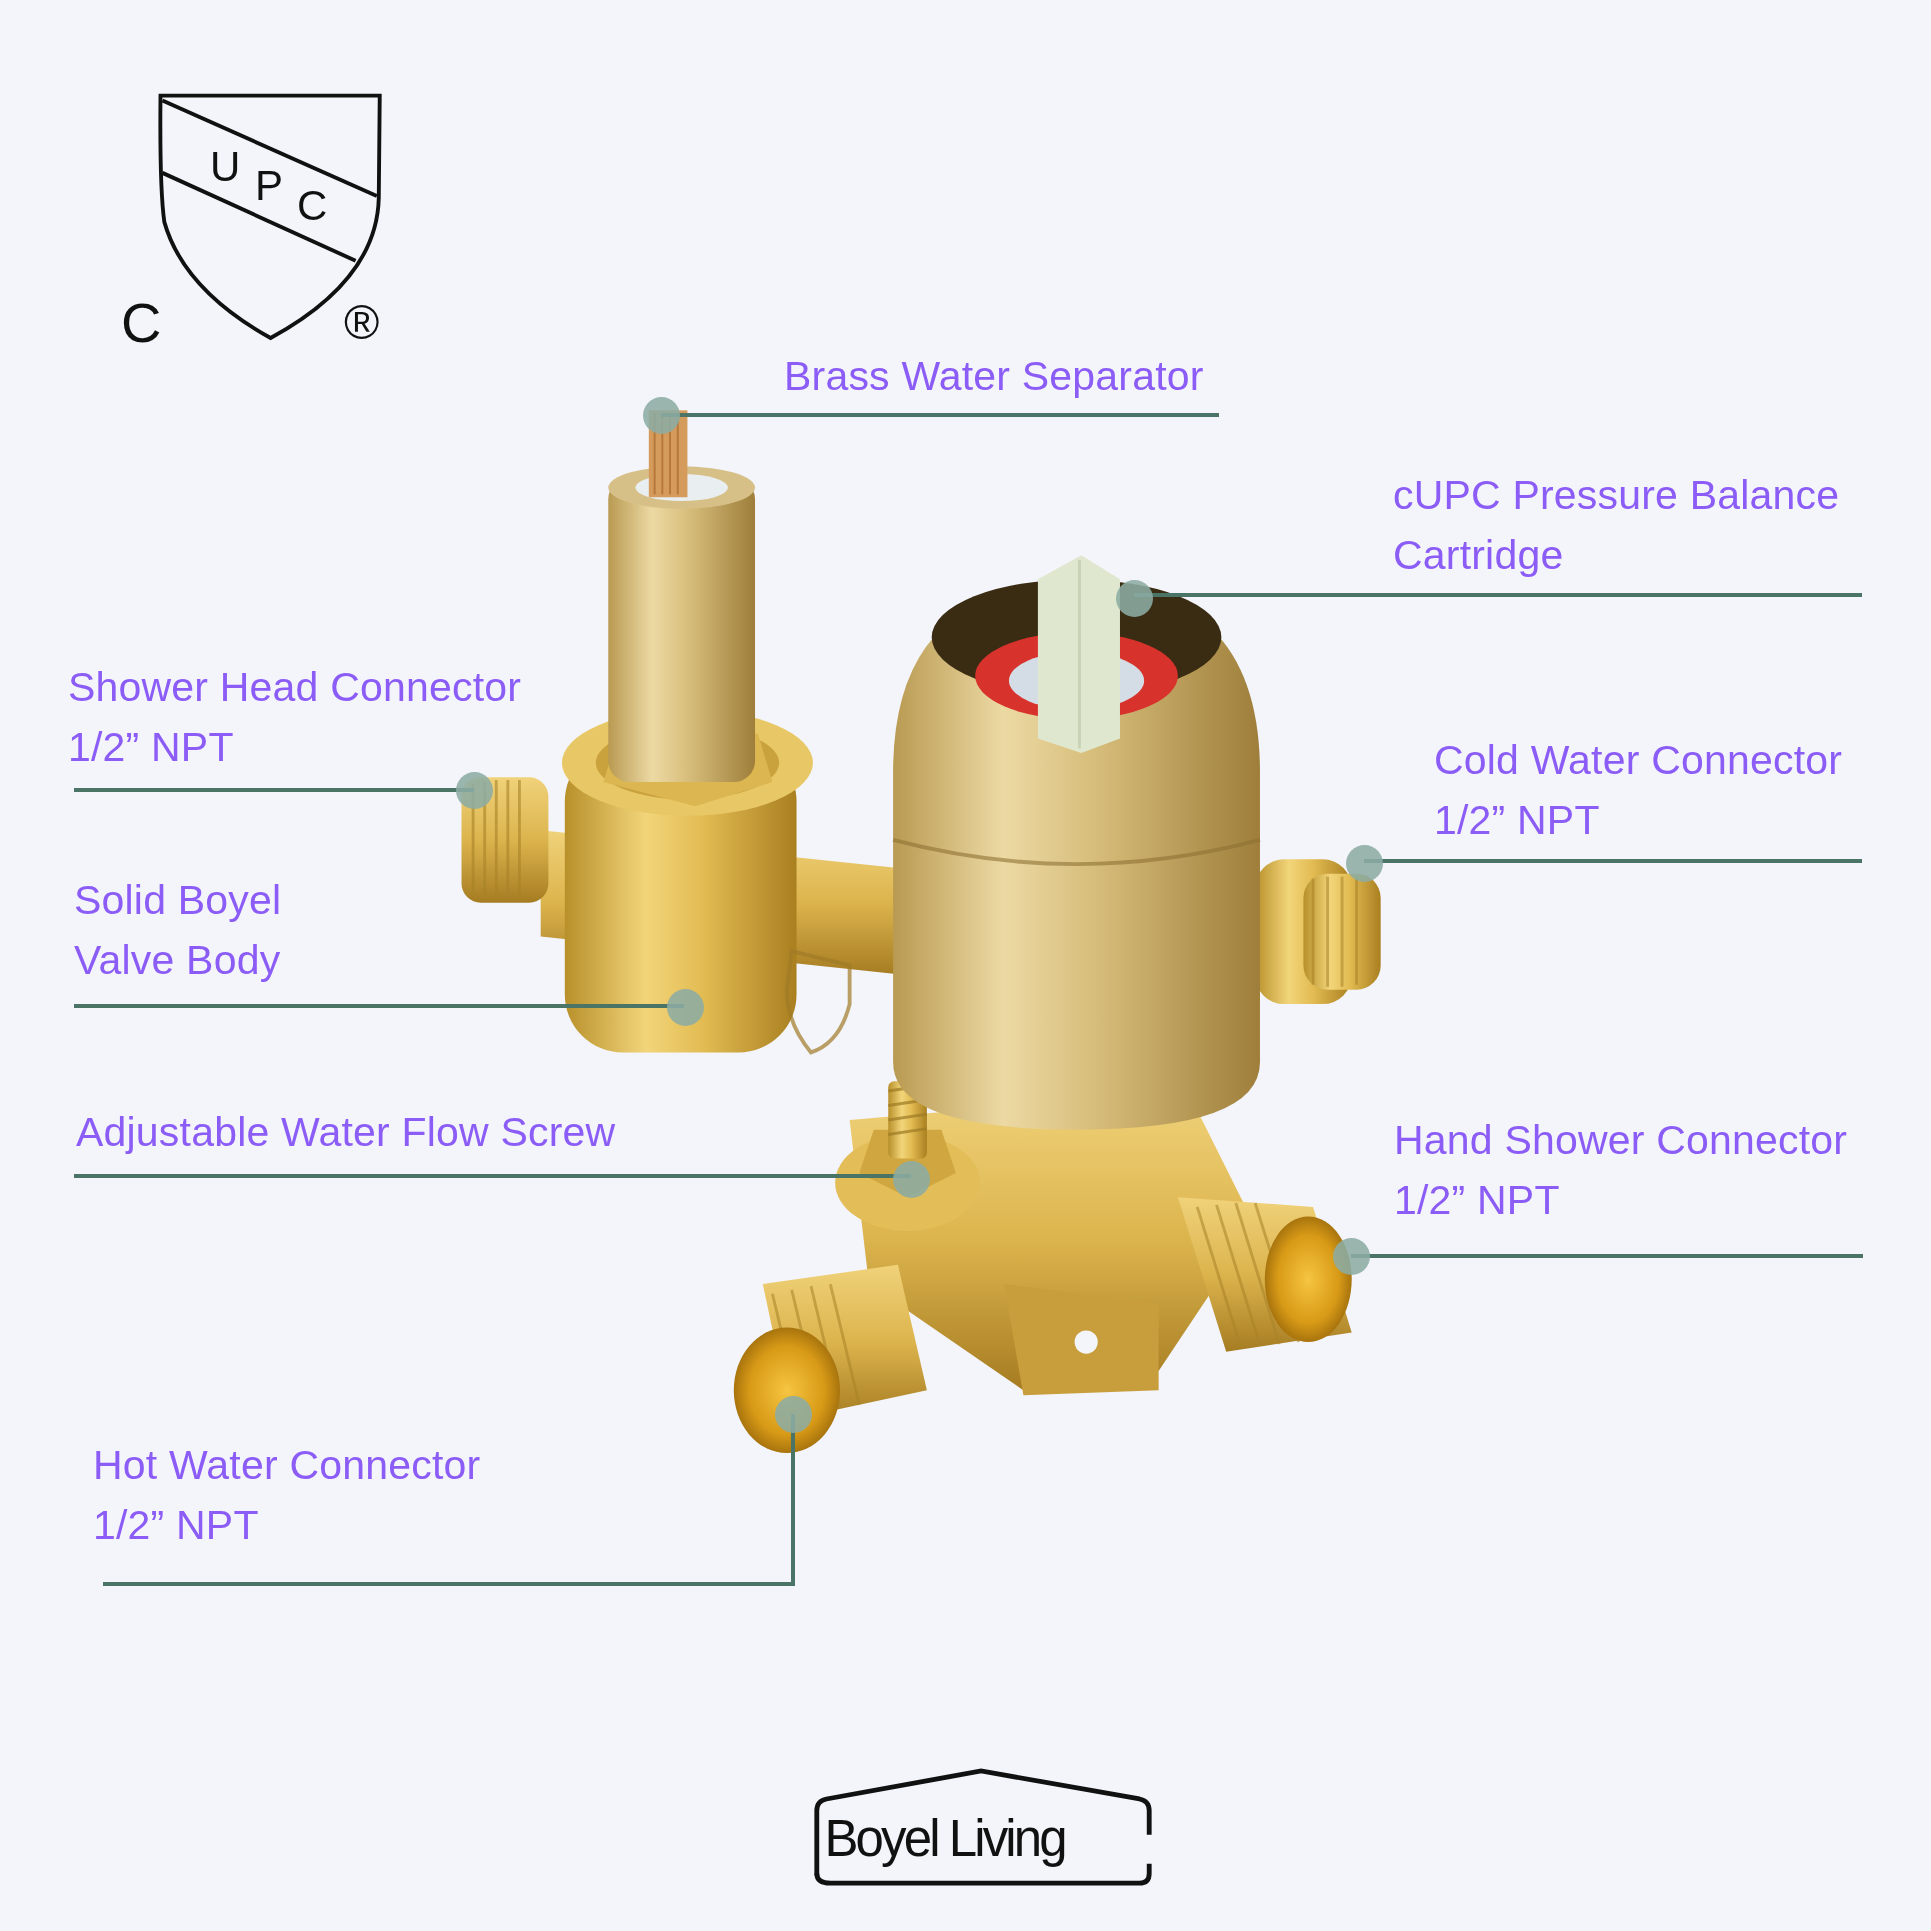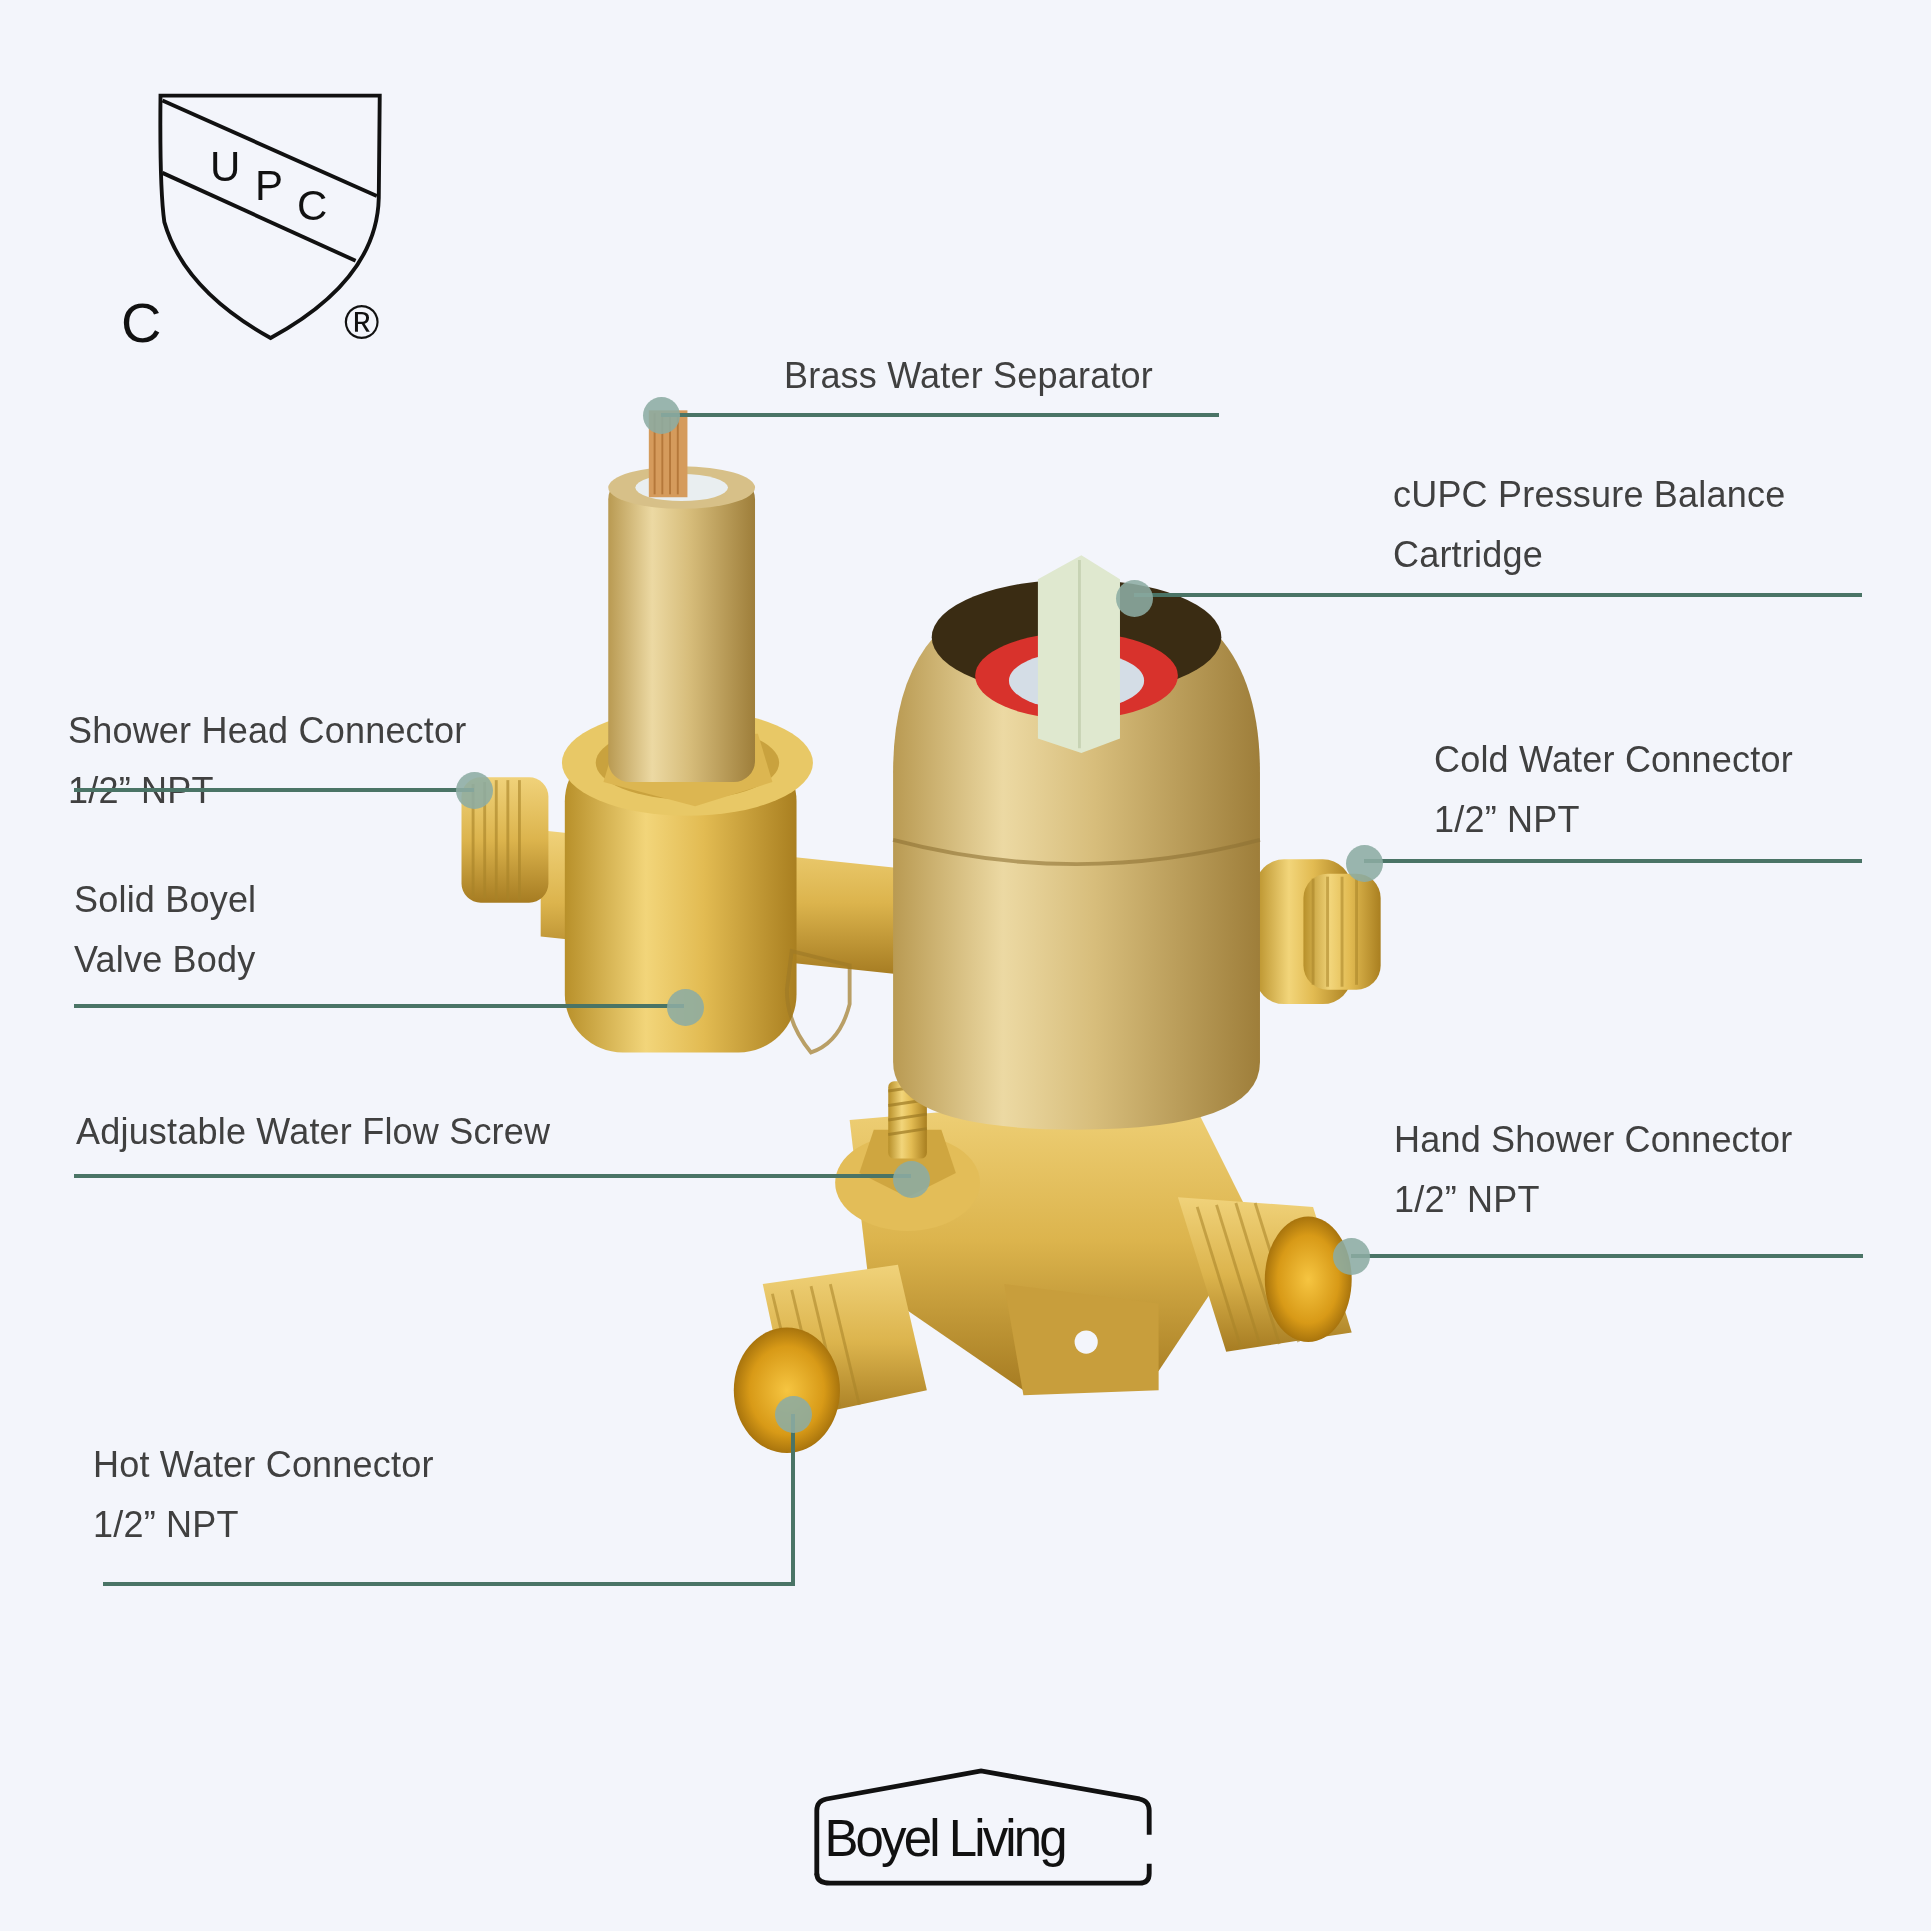--- a/index.html
+++ b/index.html
@@ -1,19 +1,19 @@
 <!DOCTYPE html>
 <html><head>
 <meta charset="utf-8">
 <style>
   html, body { margin:0; padding:0; }
   body { width:1931px; height:1931px; background:#f3f5fb; position:relative; overflow:hidden;
          font-family:"Liberation Sans", sans-serif; color:#111; }
   .abs { position:absolute; }
-  .label { position:absolute; font-size:36px; line-height:60px; color:#404040; white-space:nowrap; letter-spacing:0.2px; }
+  .label { position:absolute; font-size:41px; line-height:60px; color:#8b5cf6; white-space:nowrap; letter-spacing:0.2px; }
   .hline { position:absolute; height:3.9px; background:#4a7466; }
   .vline { position:absolute; width:3.9px; background:#4a7466; }
   .dot { position:absolute; width:37px; height:37px; margin-left:-18.3px; margin-top:-18.3px; border-radius:50%;
          background:rgba(140,172,163,0.88); }
   svg { position:absolute; left:0; top:0; }
 </style>
 </head>
 <body>
 
 <svg width="1931" height="1931" viewBox="0 0 2000 2000">
@@ -155,21 +155,21 @@
 <div>
   <div class="label" style="left:1393px;top:465px;">
     <div>cUPC Pressure Balance</div>
     <div>Cartridge</div>
   </div>
   <div class="hline" style="left:1134px;top:593px;width:728px;"></div>
   <div class="dot" style="left:1134px;top:598px;"></div>
 </div>
 
 <div>
-  <div class="label" style="left:68px;top:657px;margin-top:44px;">
+  <div class="label" style="left:68px;top:657px;">
     <div>Shower Head Connector</div>
     <div>1/2” NPT</div>
   </div>
   <div class="hline" style="left:74px;top:788px;width:400px;"></div>
   <div class="dot" style="left:474px;top:790px;"></div>
 </div>
 
 <div>
   <div class="label" style="left:1434px;top:730px;">
     <div>Cold Water Connector</div>

